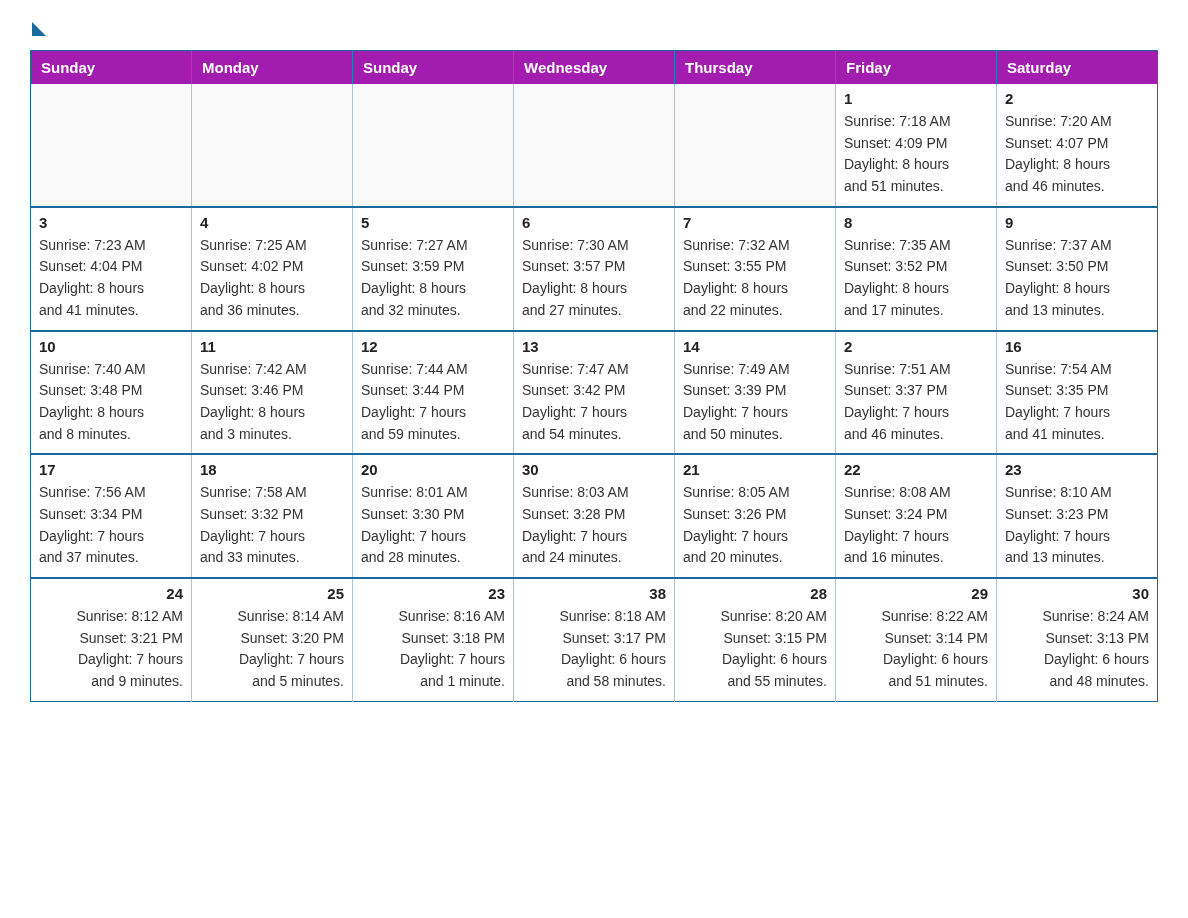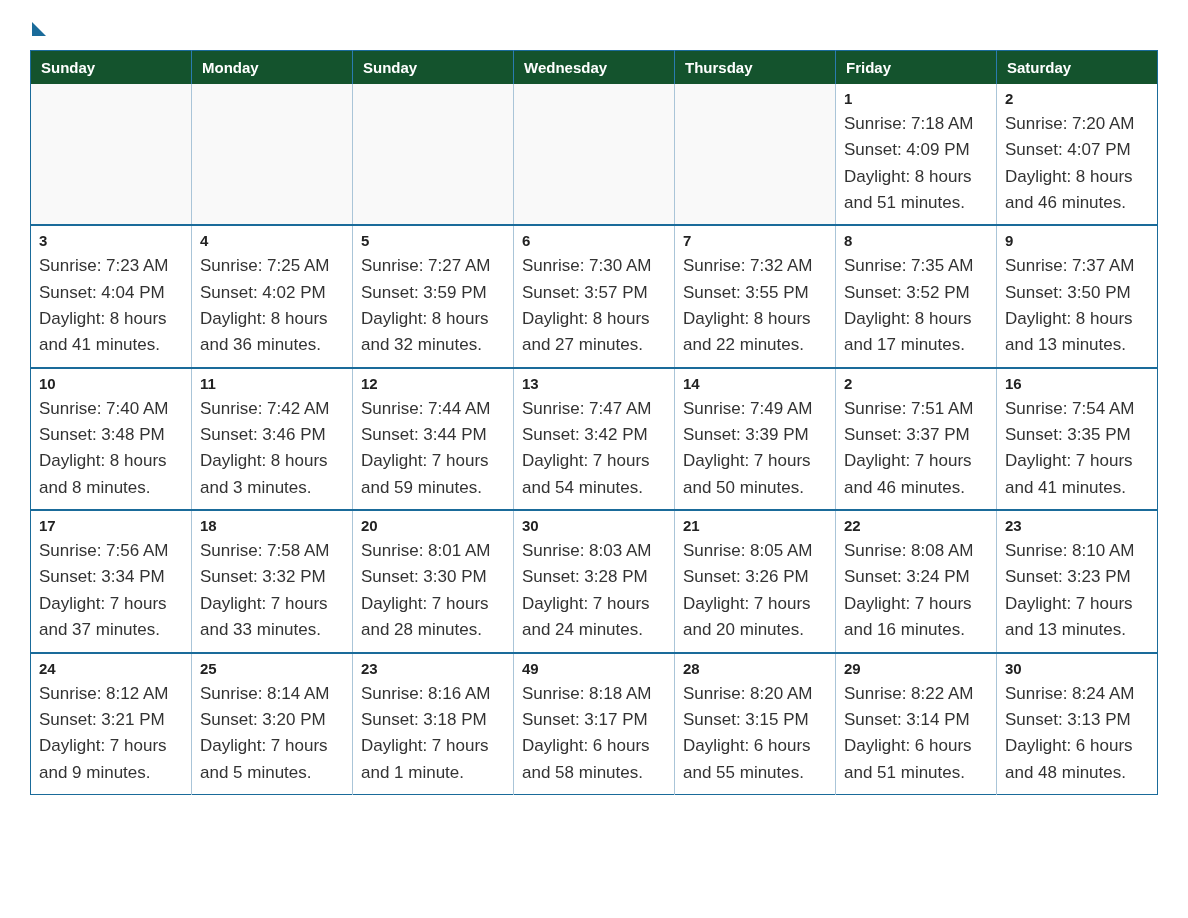--- a/index.html
+++ b/index.html
@@ -68,21 +68,21 @@
       color: #555;
       font-weight: normal;
       margin-top: 4px;
     }
     .calendar {
       width: 100%;
       border-collapse: collapse;
       border: 1.5px solid #1a6b9a;
     }
     .calendar th {
-      background-color: #14532d;
+      background-color: #a21caf;
       color: #fff;
       font-size: 15px;
       font-weight: 600;
       padding: 8px 10px;
       text-align: left;
       border-right: 1px solid #2a7bb0;
     }
     .calendar th:last-child {
       border-right: none;
     }
@@ -94,30 +94,31 @@
       font-size: 12.5px;
       color: #333;
       width: 14.28%;
       min-height: 100px;
     }
     .calendar td:last-child {
       border-right: none;
     }
     .calendar tr:last-child td {
       border-bottom: none;
+      text-align: right;
     }
     .day-number {
       font-size: 15px;
       font-weight: bold;
       color: #222;
       display: block;
       margin-bottom: 4px;
     }
     .day-info {
-      font-size: 17px;
+      font-size: 14px;
       line-height: 1.55;
       color: #333;
     }
     .empty-cell {
       background: #f9f9f9;
     }
   </style>
 </head>
 <body>
 
@@ -261,21 +262,21 @@
         </td>
         <td>
           <span class="day-number">25</span>
           <div class="day-info">Sunrise: 8:14 AM<br>Sunset: 3:20 PM<br>Daylight: 7 hours<br>and 5 minutes.</div>
         </td>
         <td>
           <span class="day-number">23</span>
           <div class="day-info">Sunrise: 8:16 AM<br>Sunset: 3:18 PM<br>Daylight: 7 hours<br>and 1 minute.</div>
         </td>
         <td>
-          <span class="day-number">49</span>
+          <span class="day-number">38</span>
           <div class="day-info">Sunrise: 8:18 AM<br>Sunset: 3:17 PM<br>Daylight: 6 hours<br>and 58 minutes.</div>
         </td>
         <td>
           <span class="day-number">28</span>
           <div class="day-info">Sunrise: 8:20 AM<br>Sunset: 3:15 PM<br>Daylight: 6 hours<br>and 55 minutes.</div>
         </td>
         <td>
           <span class="day-number">29</span>
           <div class="day-info">Sunrise: 8:22 AM<br>Sunset: 3:14 PM<br>Daylight: 6 hours<br>and 51 minutes.</div>
         </td>

